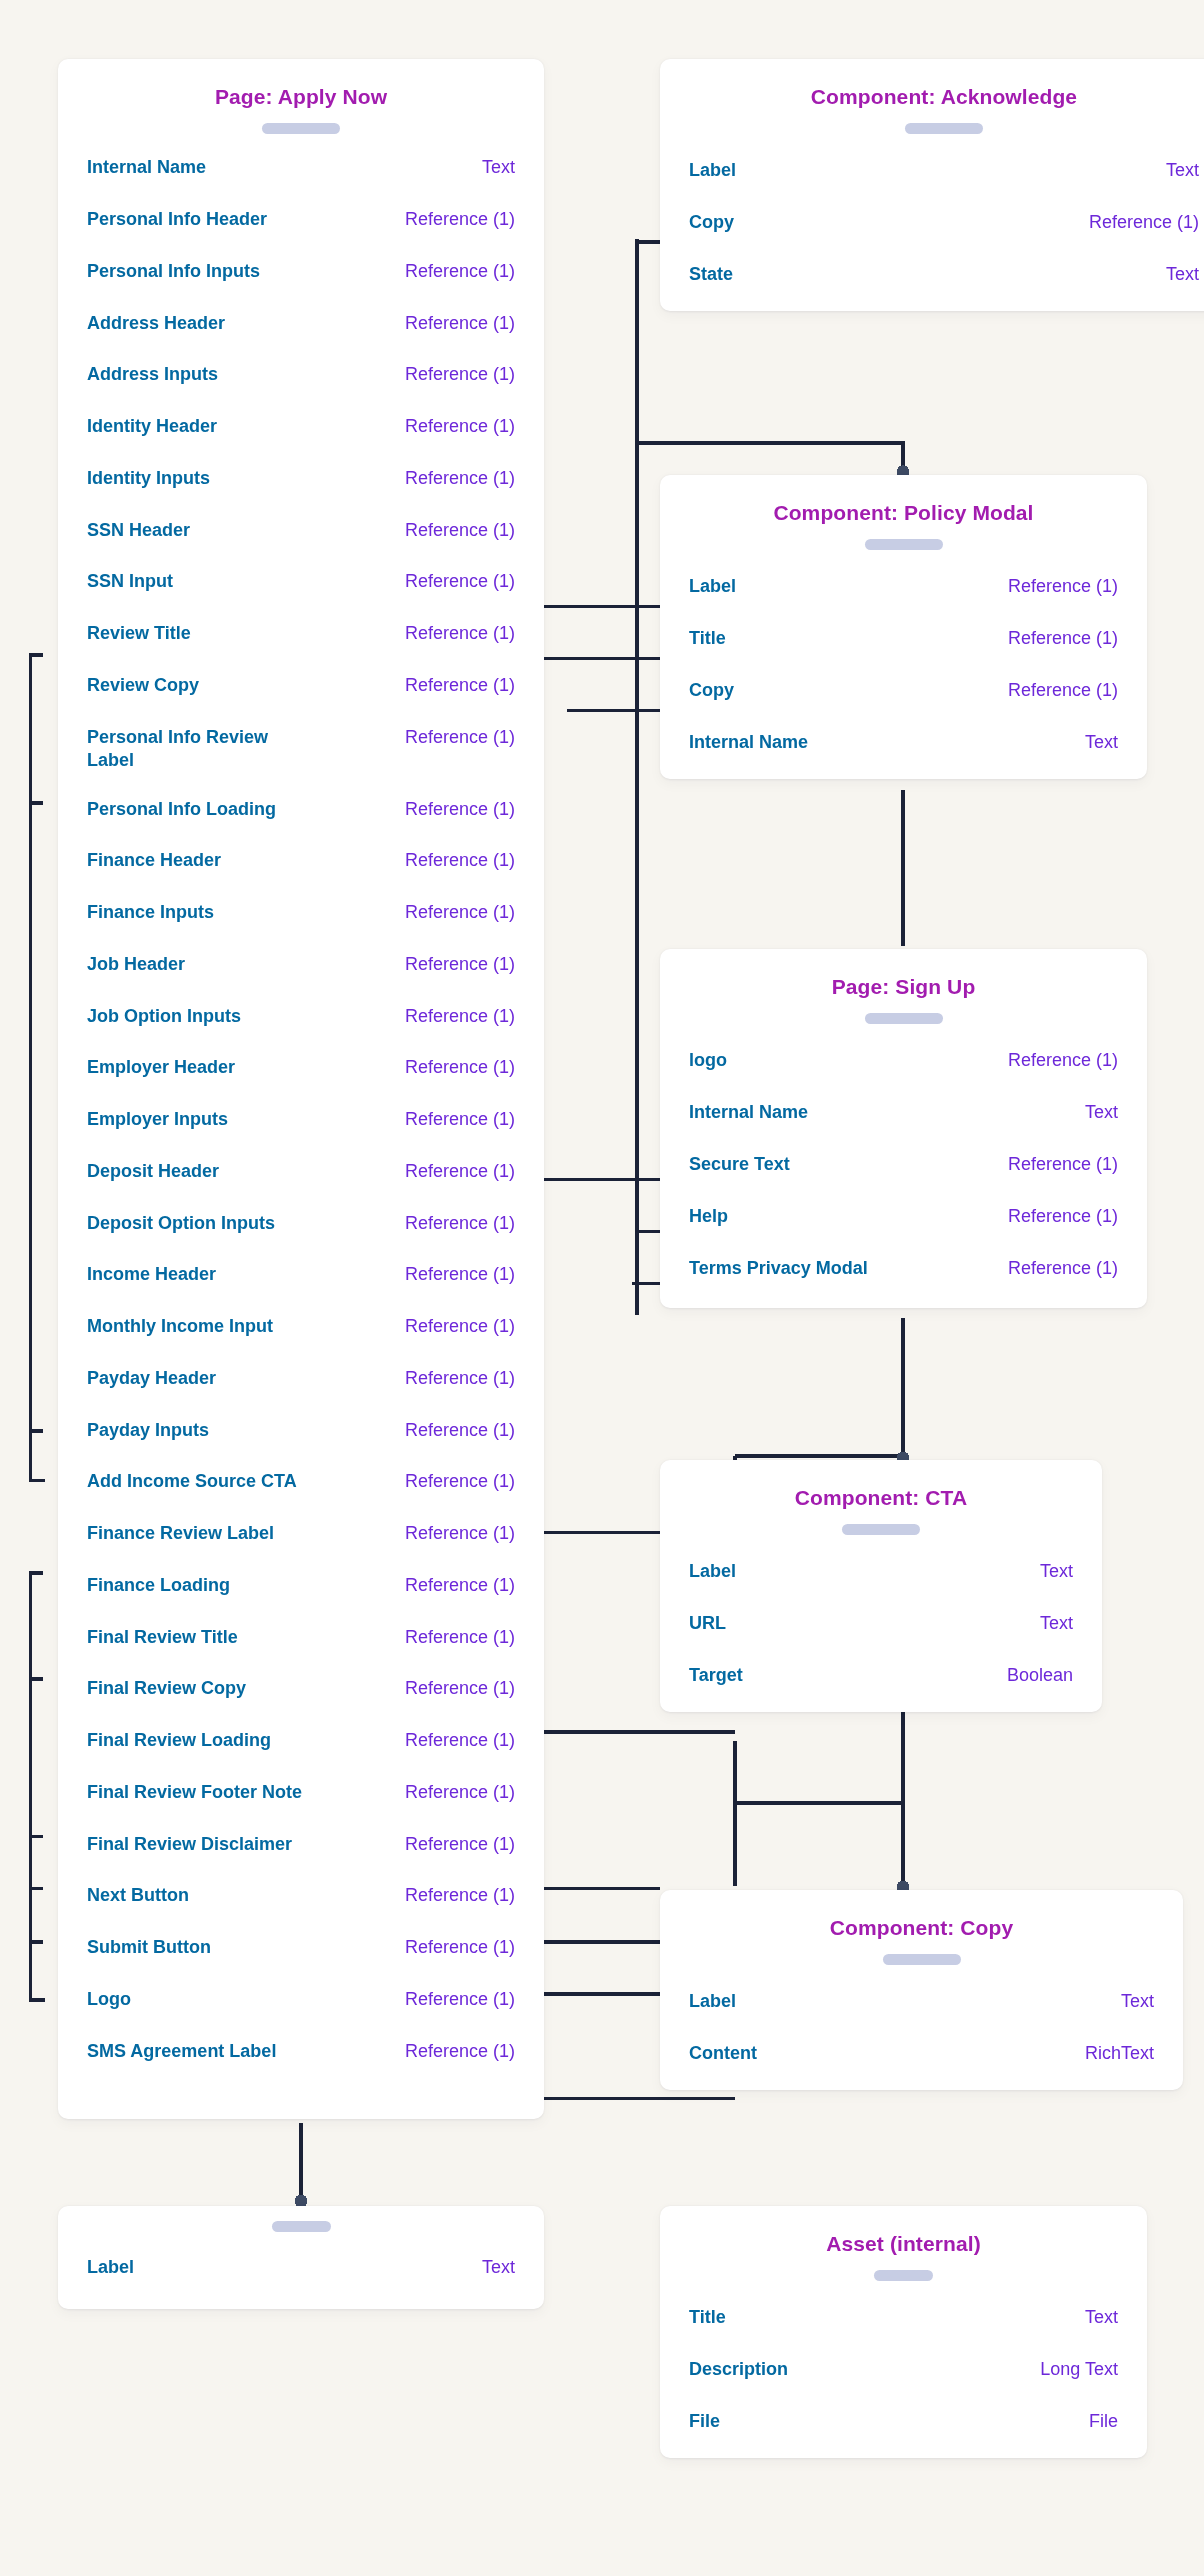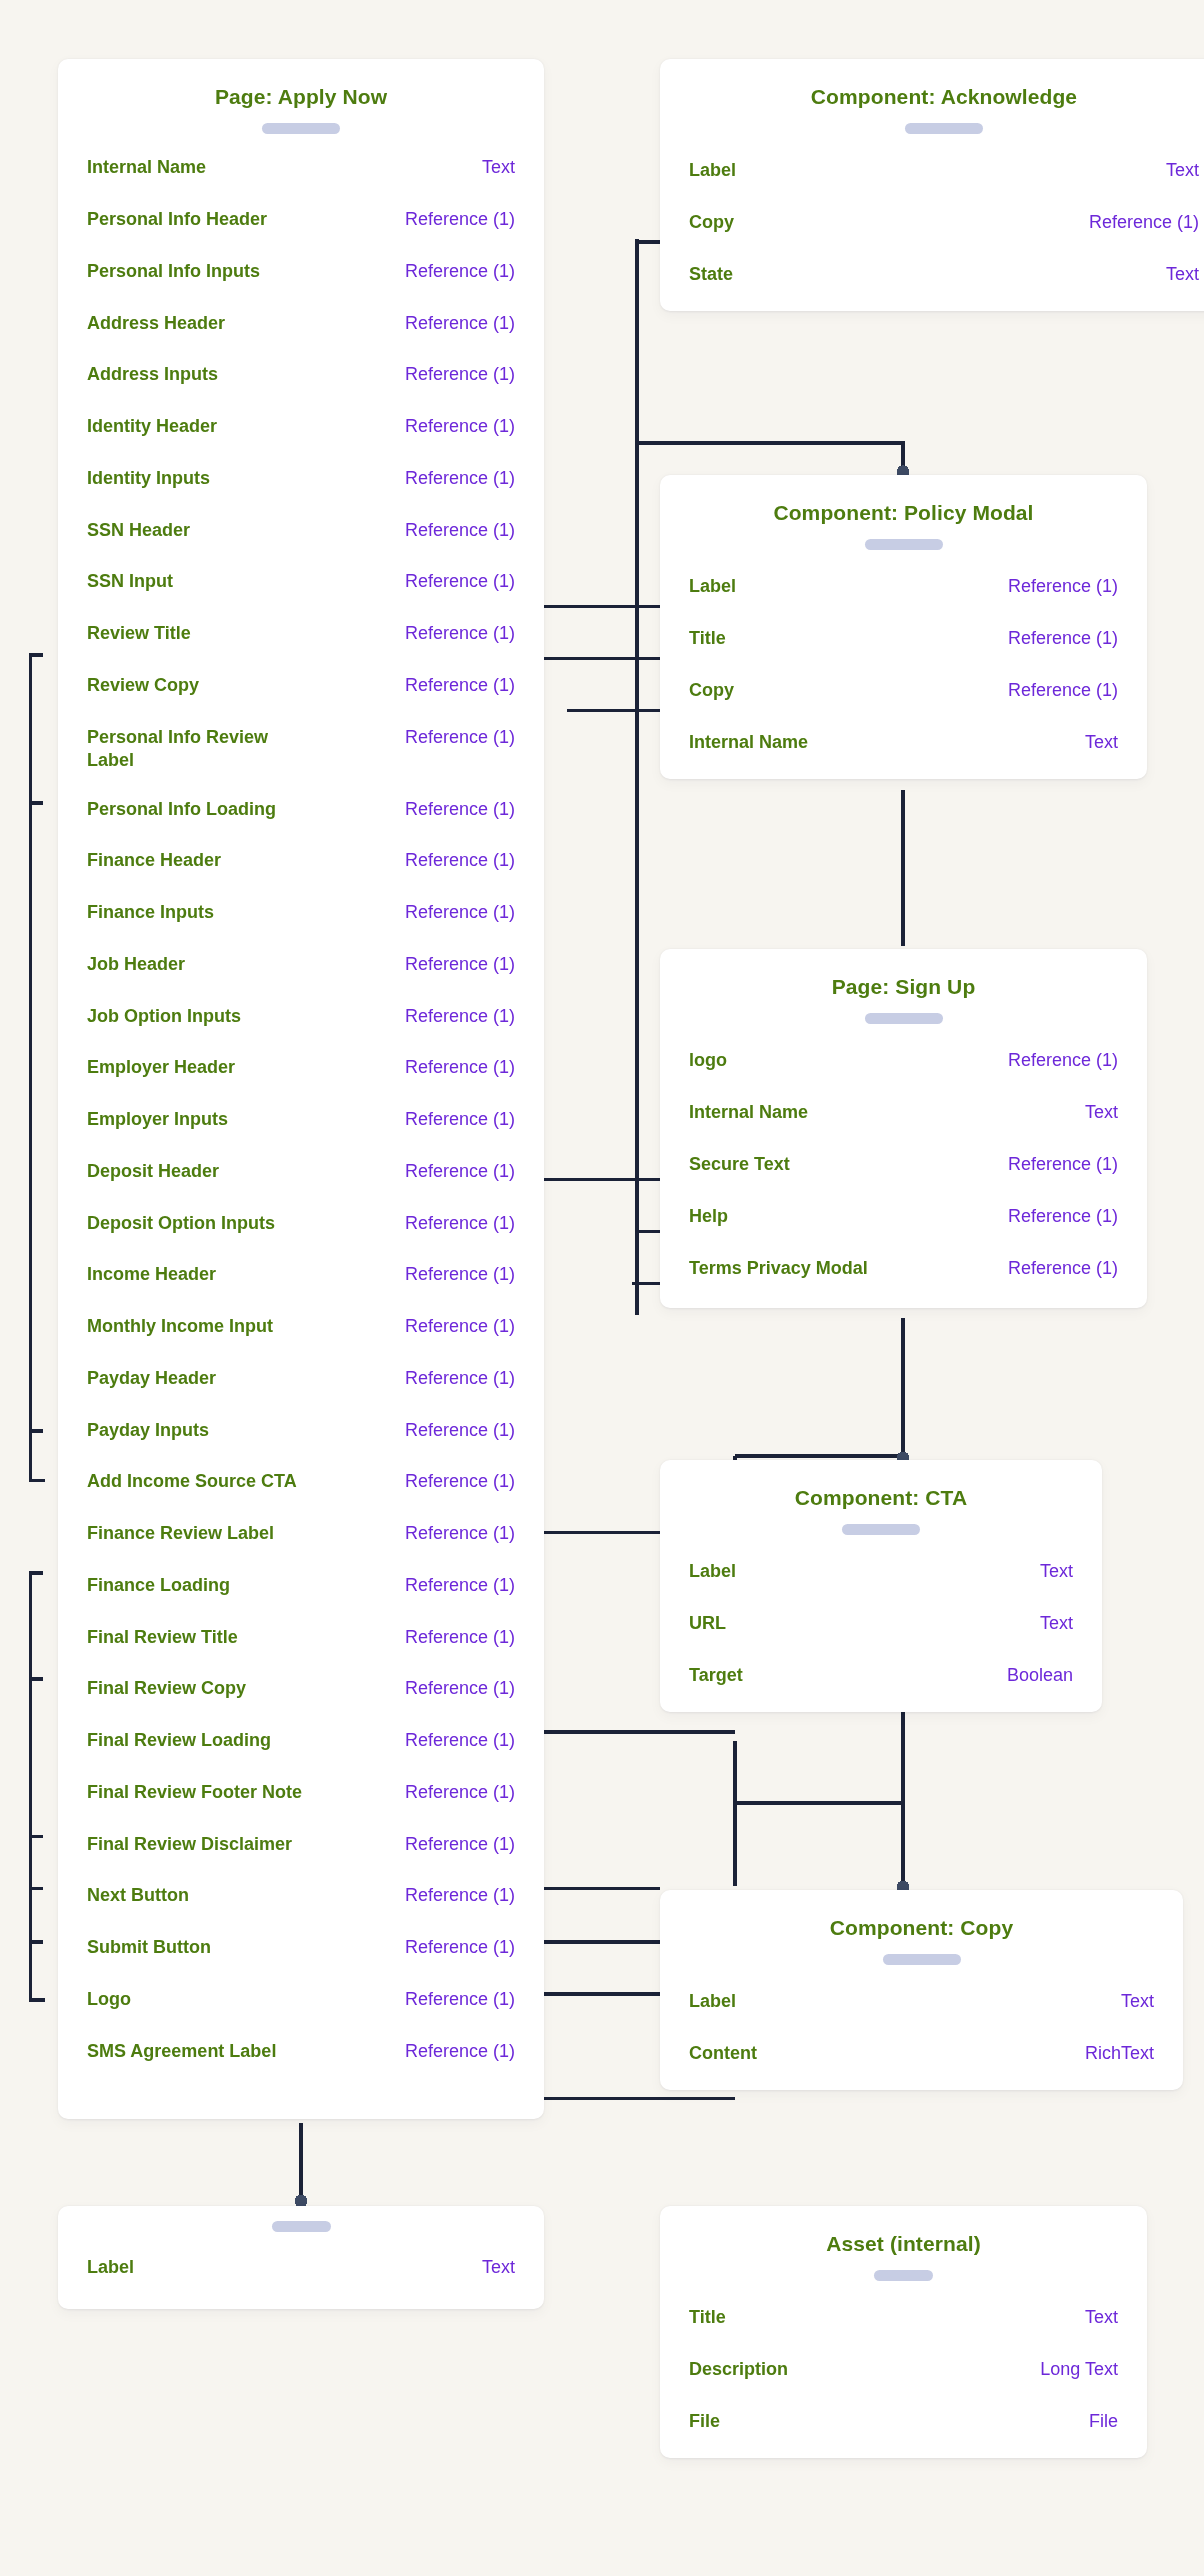--- a/index.html
+++ b/index.html
@@ -21,21 +21,21 @@
     position:absolute;
     background:#ffffff;
     border-radius:10px;
     box-shadow:0 0.7px 2.2px rgba(30,35,60,.07), 0 4.3px 13px rgba(30,35,60,.04);
     box-sizing:border-box;
   }
   .card-title{
     text-align:center;
     font-size:21px;
     font-weight:700;
-    color:#4d7c0f;
+    color:#a21caf;
     letter-spacing:0.1px;
     margin:0;
     padding:24.6px 17.4px 0 17.4px;
     line-height:1.2;
   }
   .pill-wrap{display:flex;justify-content:center;margin-top:14.5px;}
   .pill{
     width:78px;height:11px;border-radius:5.8px;background:#c7cde4;
   }
   .pill.sm{width:59px;}
@@ -45,21 +45,21 @@
     align-items:flex-start;
     justify-content:space-between;
     gap:13px;
     min-height:24px;
     margin-bottom:28px;
   }
   .row:last-child{margin-bottom:0;}
   .row .fname{
     font-size:18px;
     font-weight:700;
-    color:#4d7c0f;
+    color:#0369a1;
     line-height:1.32;
     flex:0 1 auto;
     max-width:239px;
   }
   .row .ftype{
     font-size:18px;
     font-weight:400;
     color:#6d28d9;
     line-height:1.32;
     white-space:nowrap;

